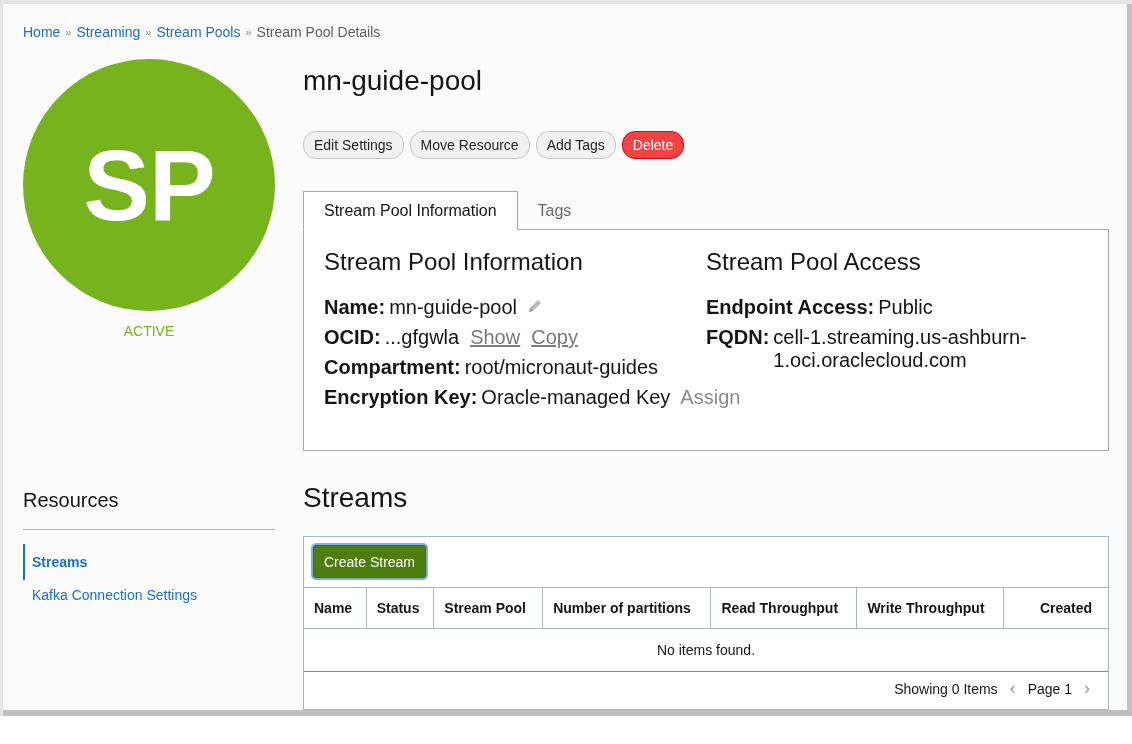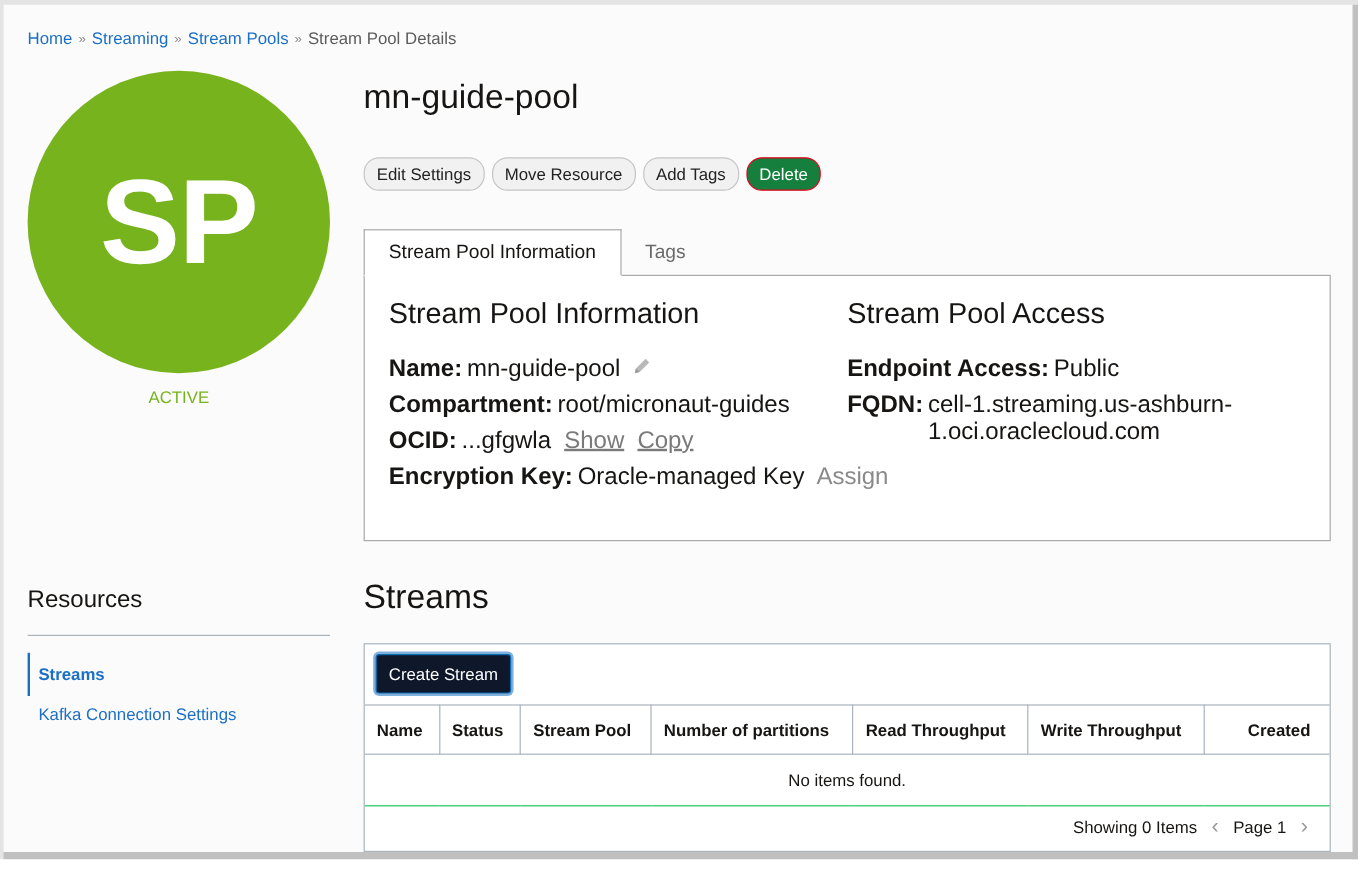--- a/index.html
+++ b/index.html
@@ -36,21 +36,21 @@
 
   .title { position: absolute; left: 300px; top: 61px; font-size: 28px; color: #161513; }
 
   .actions { position: absolute; left: 300px; top: 127px; display: flex; gap: 6px; }
   .btn {
     height: 28px; box-sizing: border-box; padding: 0 10px;
     border: 1px solid #c5c5c5; border-radius: 13px; background: #f1f1f1;
     font-family: "Liberation Sans", sans-serif; font-size: 14px; color: #222;
     display: flex; align-items: center; cursor: pointer;
   }
-  .btn.danger { background: #15803d; border-color: #e4001b; color: #ffffff; }
+  .btn.danger { background: #ef4444; border-color: #e4001b; color: #ffffff; }
 
   .tabs { position: absolute; left: 300px; top: 187px; display: flex; }
   .tab { height: 39px; box-sizing: border-box; padding: 0 20px; font-size: 16px; display: flex; align-items: center; cursor: pointer; }
   .tab.active { border: 1px solid #a9a9a9; border-bottom: 1px solid #ffffff; background: #ffffff; color: #161513; position: relative; z-index: 2; }
   .tab.inactive { color: #6a6a6a; }
 
   .info-panel {
     position: absolute; left: 300px; top: 225px; width: 806px; height: 222px; box-sizing: border-box;
     border: 1px solid #a9a9a9; background: #ffffff;
   }
@@ -70,21 +70,21 @@
   .res-item.active { top: 540px; height: 36px; border-left: 2px solid #1c6fc5; font-weight: bold; padding-left: 7px; display: flex; align-items: center; }
   .res-item.k { top: 583px; }
 
   .streams-title { position: absolute; left: 300px; top: 478px; font-size: 28px; color: #161513; }
   .streams-panel {
     position: absolute; left: 300px; top: 532px; width: 806px; height: 174px; box-sizing: border-box;
     border: 1px solid #a9b4bd; background: #ffffff;
   }
   .create-btn {
     position: absolute; left: 9px; top: 8px; height: 33px; box-sizing: border-box; padding: 0 10px;
-    background: #0f172a; color: #ffffff; font-size: 14px; border: 1px solid #0a6aad; border-radius: 3px;
+    background: #4d7c0f; color: #ffffff; font-size: 14px; border: 1px solid #0a6aad; border-radius: 3px;
     box-shadow: 0 0 0 2px #7fb0db; display: flex; align-items: center; cursor: pointer;
     font-family: "Liberation Sans", sans-serif;
   }
   table { position: absolute; left: 0; top: 50px; width: 804px; border-collapse: collapse; font-size: 14px; }
   th { font-weight: bold; text-align: left; padding: 0 10px; height: 40px; border-top: 1px solid #a9b4bd; border-bottom: 1px solid #a9b4bd; border-right: 1px solid #a9b4bd; color: #161513; white-space: nowrap; }
   th:last-child { border-right: none; padding-left: 36px; }
   td.empty { text-align: center; height: 40px; border-bottom: 1px solid #22c55e; color: #161513; }
   .footer { position: absolute; right: 14px; top: 141px; font-size: 14px; color: #161513; display: flex; align-items: center; gap: 8px; }
   .pg-arrow { color: #9a9a9a; font-size: 18px; cursor: pointer; width: 14px; display: inline-flex; justify-content: center; }
 </style>
@@ -127,28 +127,28 @@
         <span class="lbl">Name:</span>
         <span>mn-guide-pool</span>
         <span class="pencil">
           <svg width="16" height="16" viewBox="0 0 16 16">
               <path d="M2 14 L3 10 L11 2 L14 5 L6 13 Z" fill="#b8b8b8"></path>
               <path d="M3 10 L6 13 L2 14 Z" fill="#9a9a9a"></path>
             </svg>
         </span>
       </div>
       <div class="row">
-        <span class="lbl">Compartment:</span>
-        <span>root/micronaut-guides</span>
-      </div>
-      <div class="row">
         <span class="lbl">OCID:</span>
         <span>...gfgwla</span>
         <span class="link">Show</span>
         <span class="link">Copy</span>
+      </div>
+      <div class="row">
+        <span class="lbl">Compartment:</span>
+        <span>root/micronaut-guides</span>
       </div>
       <div class="row">
         <span class="lbl">Encryption Key:</span>
         <span>Oracle-managed Key</span>
         <span class="assign">Assign</span>
       </div>
     </div>
     <div class="info-col right">
       <h2>Stream Pool Access</h2>
       <div class="row">

